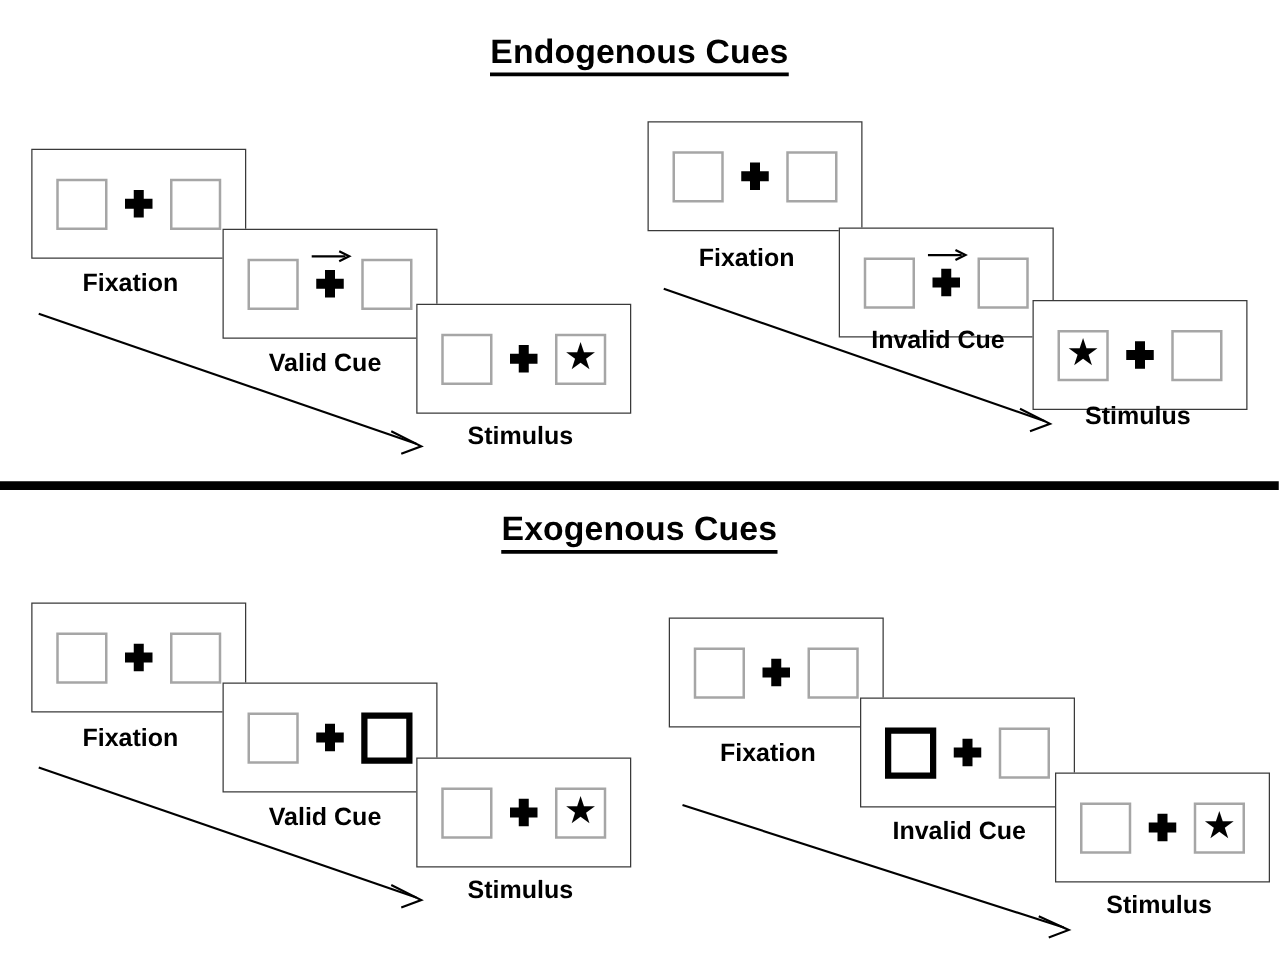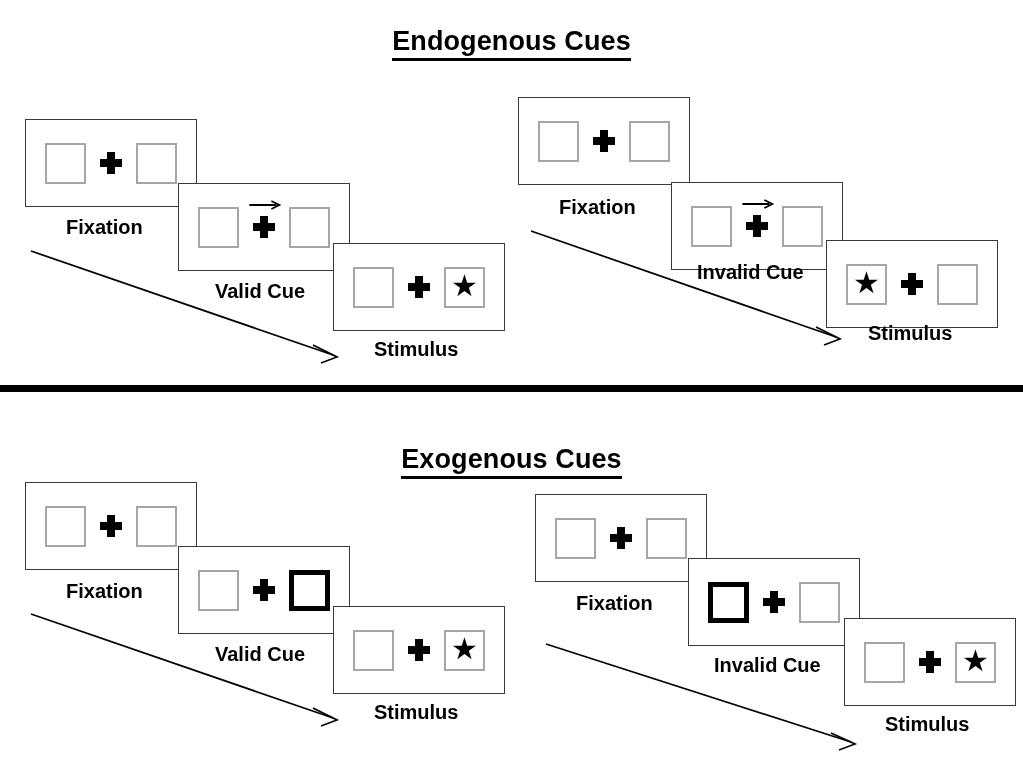--- a/index.html
+++ b/index.html
@@ -191,21 +191,21 @@
         <span class="star">★</span>
       </div>
       <div class="cross"></div>
       <div class="box"></div>
     </div>
   </div>
   <div class="caption" style="left:868px;top:322px;">Stimulus</div>
 
   <div class="divider" style="top:385px;"></div>
 
-  <div class="section-title" style="top:444px;text-decoration:underline;">
+  <div class="section-title" style="top:408px;text-decoration:underline;">
     <span>Exogenous Cues</span>
   </div>
 
   <svg class="time-arrow" style="left:25px;top:608px;width:325px;height:125px;" viewBox="0 0 325 125">
     <line x1="6" y1="6" x2="308" y2="110" stroke="#000" stroke-width="1.7"></line>
     <polyline points="288,100 312,112 296,118" fill="none" stroke="#000" stroke-width="1.7"></polyline>
   </svg>
 
   <div class="panel" style="left:25px;top:482px;width:172px;height:88px;">
     <div class="panel-inner">

